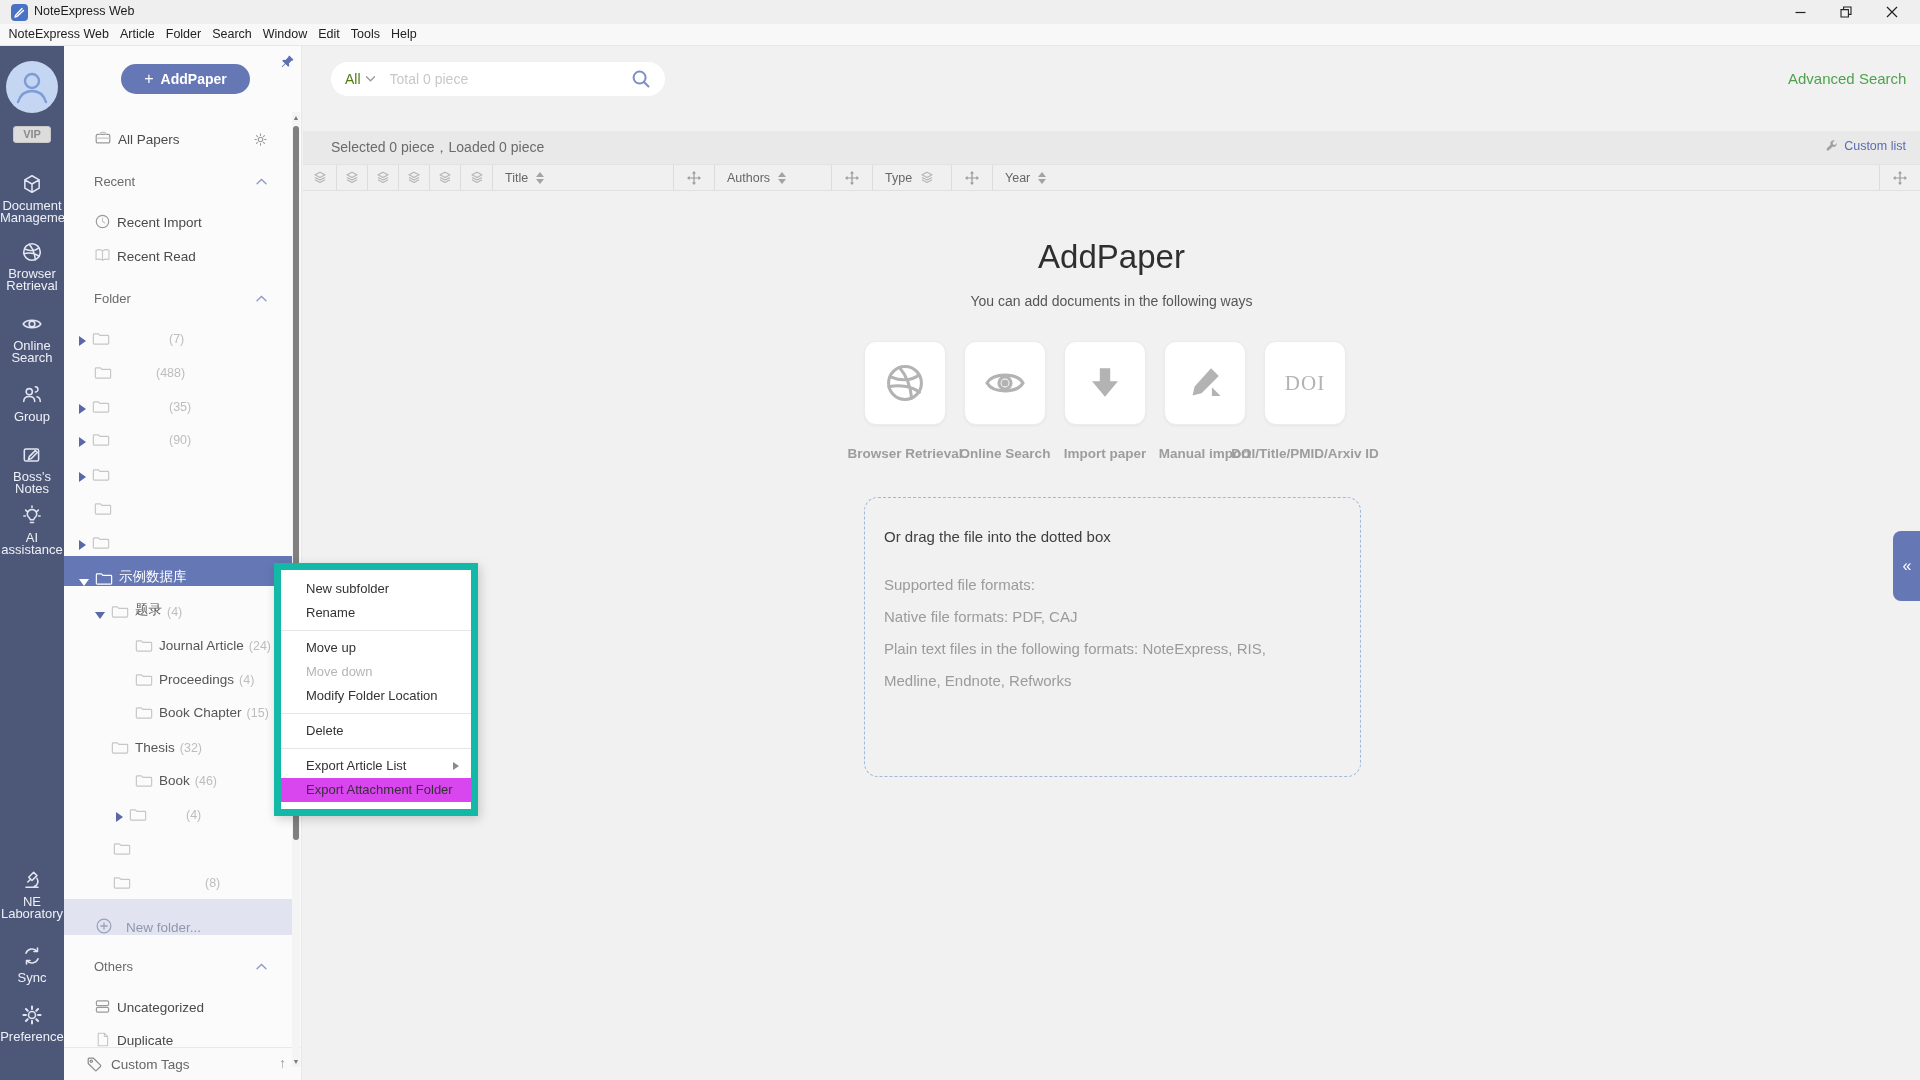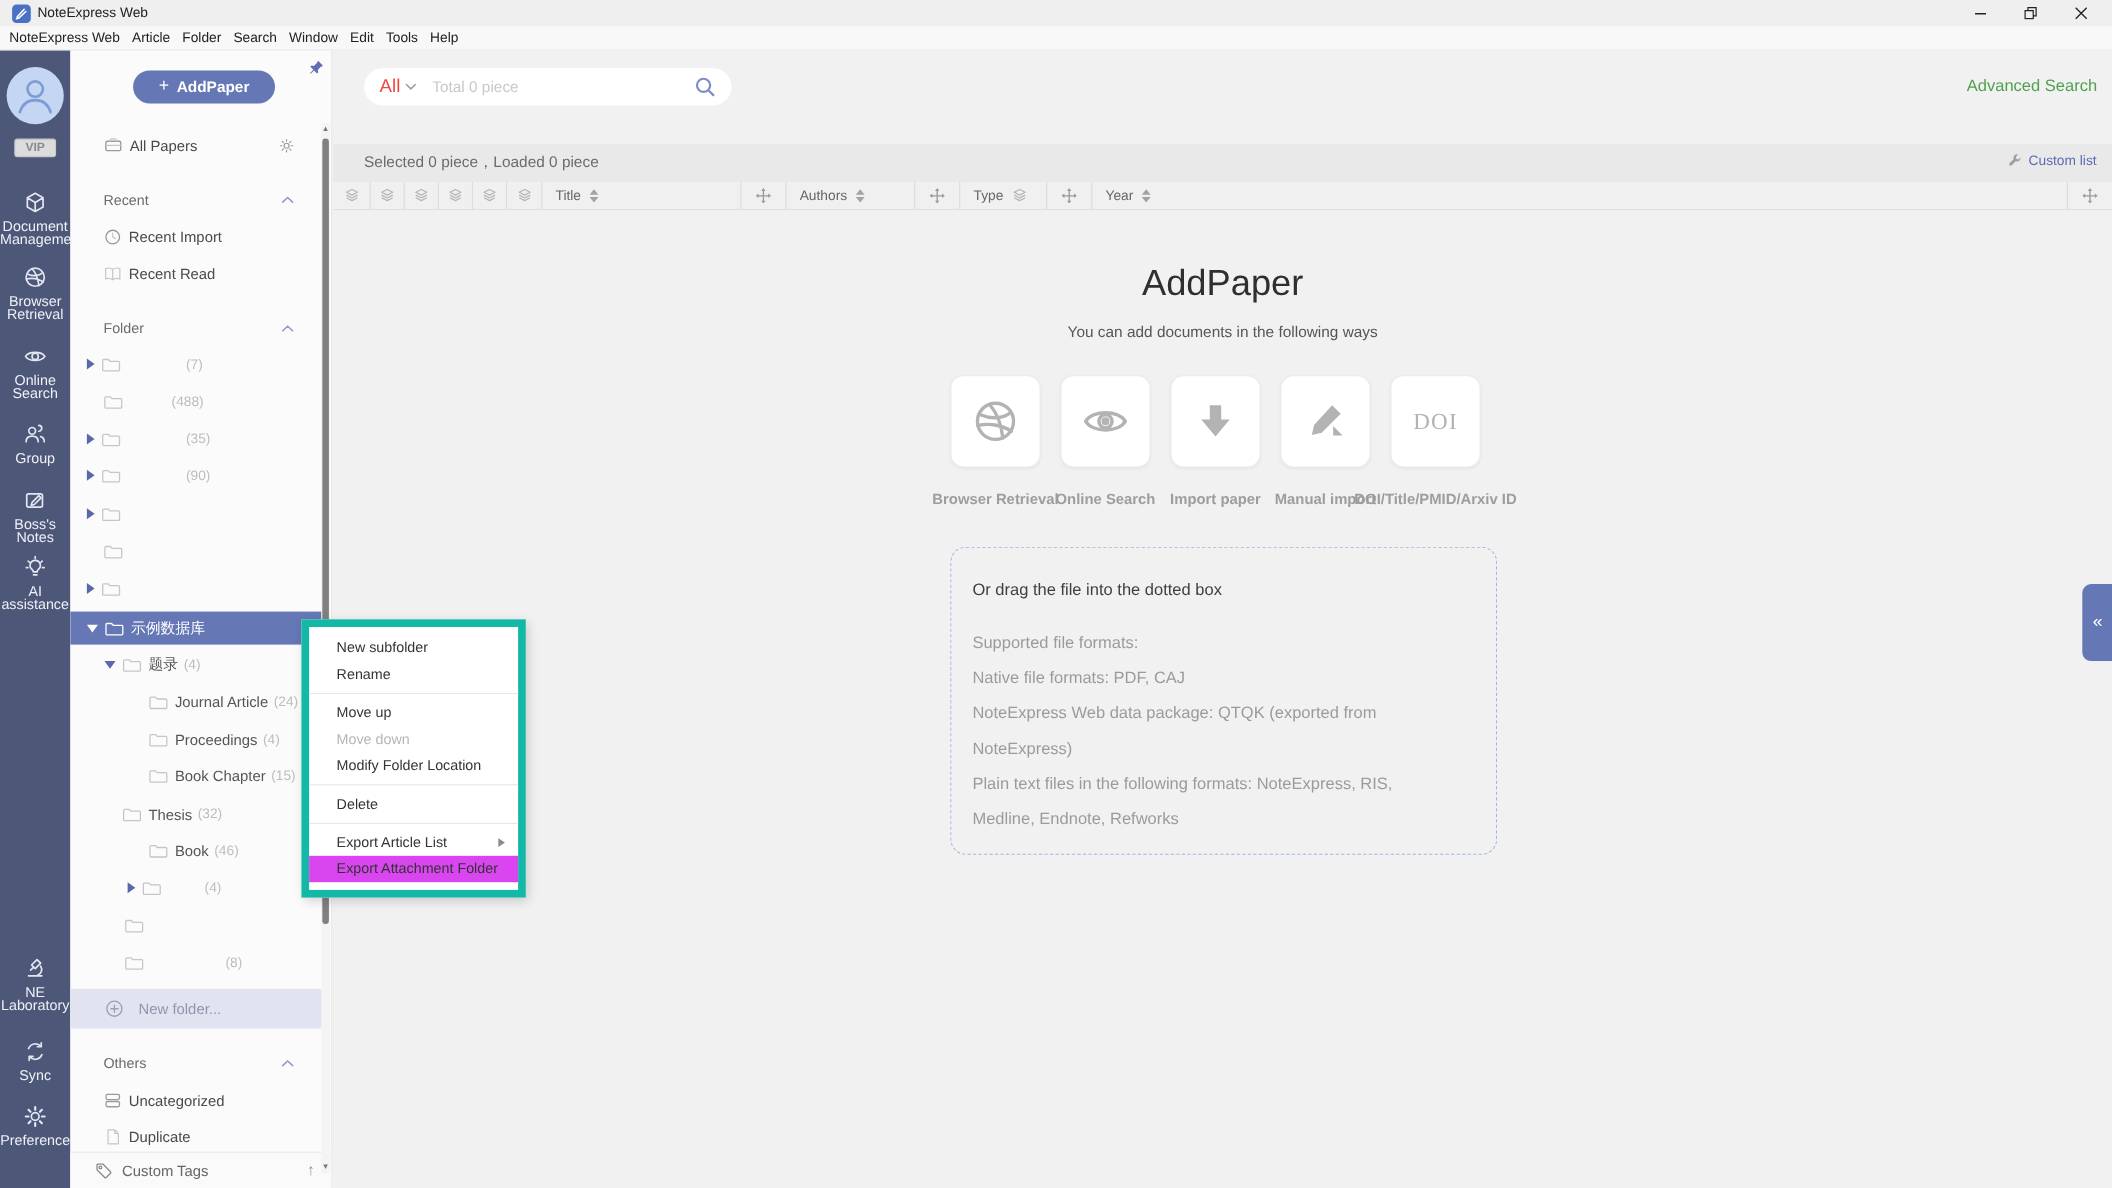--- a/index.html
+++ b/index.html
@@ -25,21 +25,21 @@
   .railitem .rlabel { display:block; font-size:13px; line-height:12px; margin-top:5px; color:#eef0f7; }
   #avatar { position:absolute; left:6px; top:15px; width:52px; height:52px; border-radius:50%; background:#c5d6f2; }
   #vipbadge { position:absolute; left:13px; top:80px; width:38px; height:17px; background:#dcdcdc; border:1px solid #c9c9c9; border-radius:3px; font-size:11px; font-weight:bold; color:#8a8a8a; text-align:center; line-height:15px; }
   .rsvg { stroke:#e2e6f2; fill:none; stroke-width:1.4; stroke-linecap:round; stroke-linejoin:round; }
 
   
   #sidebar { position:absolute; left:64px; top:46px; width:238px; height:1034px; background:#fbfbfc; border-right:1px solid #e8e8e8; }
   #addpaper-btn { position:absolute; left:57px; top:18px; width:129px; height:30px; border-radius:15px; background:#6577b5; color:#fff; border:none; font-size:14px; font-weight:bold; font-family:"Liberation Sans",sans-serif; display:flex; align-items:center; justify-content:center; gap:7px; cursor:pointer; }
   #addpaper-btn .plus { font-size:16px; font-weight:normal; }
   #pin { position:absolute; right:6px; top:8px; }
-  .srow { position:absolute; left:0; width:230px; height:30px; display:flex; align-items:center; font-size:13px; color:#555; }
+  .srow { position:absolute; left:0; width:230px; height:30px; display:flex; align-items:flex-end; font-size:13px; color:#555; }
   .shdr { position:absolute; left:0; width:230px; height:30px; display:flex; align-items:center; font-size:13px; color:#6b6b6b; padding-left:30px; }
   .shdr .chev { position:absolute; right:26px; }
   .itemtext { font-size:13.5px; color:#4a4a4a; }
   .fname { color:#555; font-size:13.5px; white-space:nowrap; }
   .fcount { color:#bdbdbd; font-size:12.5px; margin-left:5px; white-space:nowrap; }
   .arr-r { width:0; height:0; border-left:7px solid #5a68a8; border-top:5px solid transparent; border-bottom:5px solid transparent; margin-right:6px; flex:none; }
   .arr-d { width:0; height:0; border-top:7px solid #5a68a8; border-left:5px solid transparent; border-right:5px solid transparent; margin-right:6px; flex:none; }
   .arr-w.arr-d { border-top-color:#fff; }
   .sp9 { width:9px; margin-right:6px; flex:none; }
   .fico { flex:none; margin-right:6px; }
@@ -63,21 +63,21 @@
   .mi { height:24px; line-height:24px; padding-left:25px; font-size:13px; color:#333; position:relative; cursor:default; }
   .mi.disabled { color:#b5b5b5; }
   .mi.hl { background:#d946ef; }
   .mi .subarr { position:absolute; right:12px; top:8px; width:0; height:0; border-left:6px solid #8a8a8a; border-top:4px solid transparent; border-bottom:4px solid transparent; }
   .msep { height:1px; background:#e6e6e6; margin:5px 0; }
 
   
   #main { position:absolute; left:303px; top:46px; width:1617px; height:1034px; background:#f1f1f2; }
   #searchband { position:absolute; left:0; top:0; width:1617px; height:85px; background:#f1f1f2; }
   #searchpill { position:absolute; left:28px; top:16px; width:334px; height:34px; background:#fff; border-radius:17px; display:flex; align-items:center; padding:0 14px; }
-  #searchpill .filter { font-size:17px; color:#ef4444; margin-right:4px; }
+  #searchpill .filter { font-size:14px; color:#4d7c0f; margin-right:4px; }
   #search-input { border:none; outline:none; flex:1; font-size:14px; color:#555; background:transparent; margin-left:14px; font-family:"Liberation Sans",sans-serif; }
   #search-input::placeholder { color:#c8c8c8; }
   #adv-search { position:absolute; left:1485px; top:24px; font-size:15px; color:#4ea24e; cursor:pointer; }
   #statusband { position:absolute; left:0; top:85px; width:1617px; height:33px; background:#e9e9ea; }
   #status-text { position:absolute; left:28px; top:8px; font-size:14px; color:#6b6b6b; }
   #customlist { position:absolute; right:14px; top:8px; display:flex; align-items:center; gap:5px; cursor:pointer; }
   #customlist span { font-size:12.5px; color:#5b6cb0; }
   
   #thead { position:absolute; left:0; top:118px; width:1617px; height:27px; background:#f0f0f1; border-top:1px solid #e3e3e3; border-bottom:1px solid #e0e0e0; }
   .thcell { position:absolute; top:0; height:25px; display:flex; align-items:center; border-right:1px solid #dcdcdc; }
@@ -595,21 +595,20 @@
     <div class="mlabel" style="left:502px">Browser Retrieval</div>
     <div class="mlabel" style="left:602px">Online Search</div>
     <div class="mlabel" style="left:702px">Import paper</div>
     <div class="mlabel" style="left:802px">Manual import</div>
     <div class="mlabel" style="left:902px">DOI/Title/PMID/Arxiv ID</div>
 
     <div id="dropzone">
       <div id="dz-title">Or drag the file into the dotted box</div>
       <p class="dz-line">Supported file formats:</p>
       <p class="dz-line">Native file formats: PDF, CAJ</p>
-      <p class="dz-line">NoteExpress Web data package: QTQK (exported from NoteExpress)</p>
       <p class="dz-line">Plain text files in the following formats: NoteExpress, RIS, Medline, Endnote, Refworks</p>
     </div>
 
     <div id="collapse-tab">
       <span>«</span>
     </div>
   </div>
 
   <div id="ctxmenu">
     <div class="mi">New subfolder</div>

